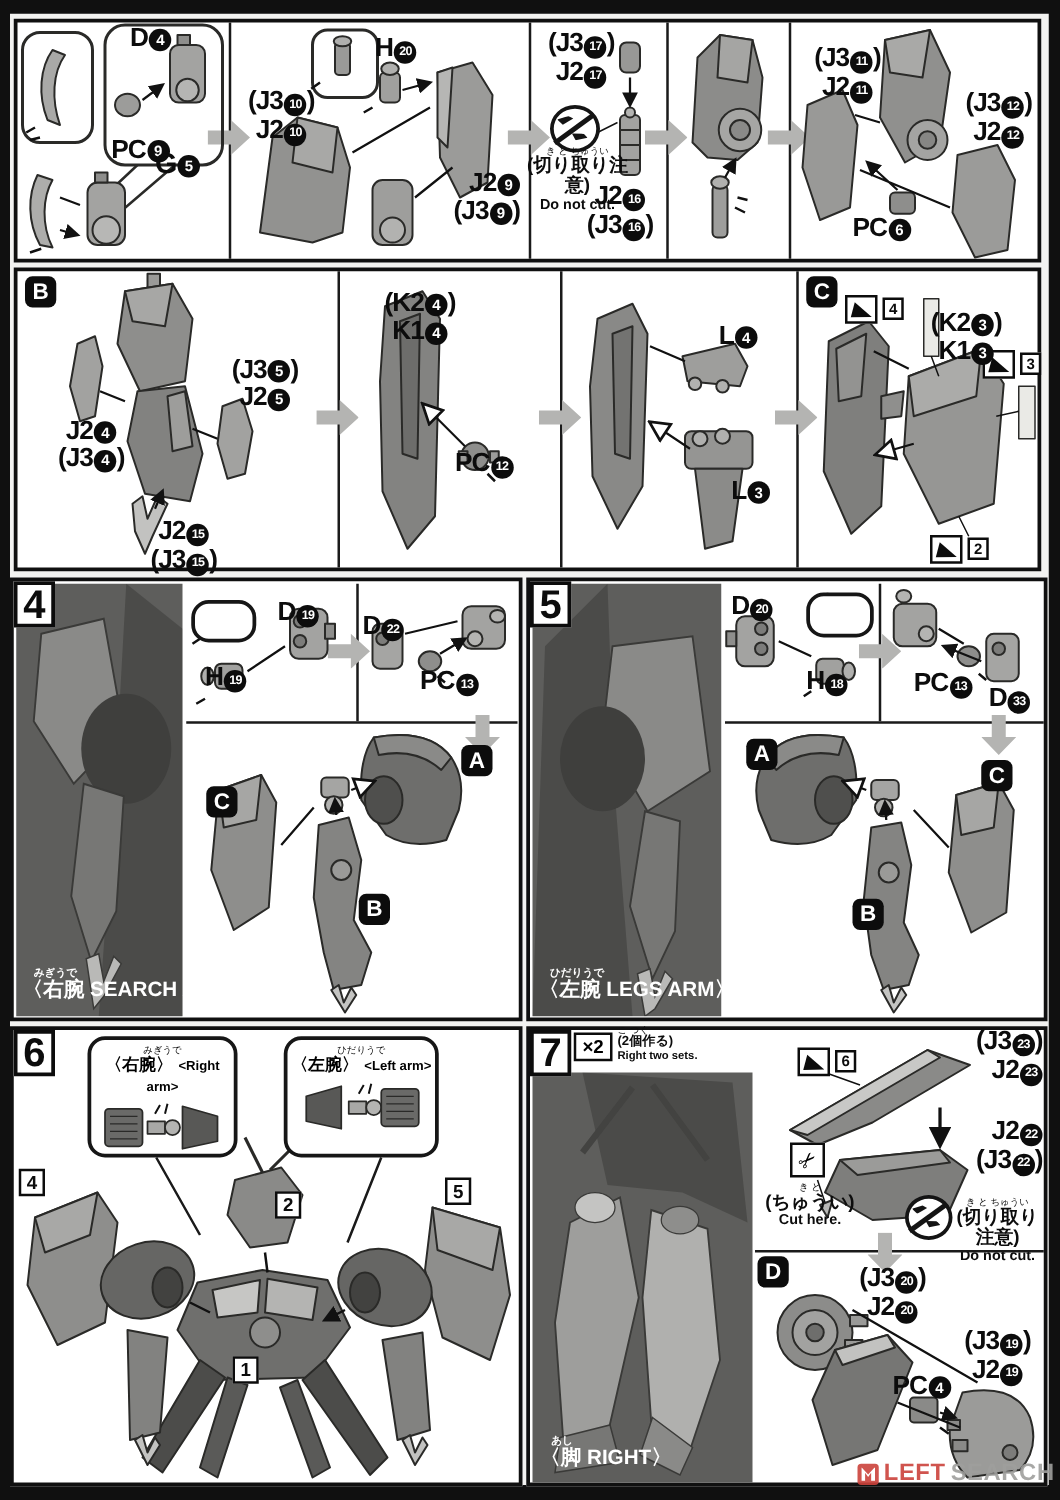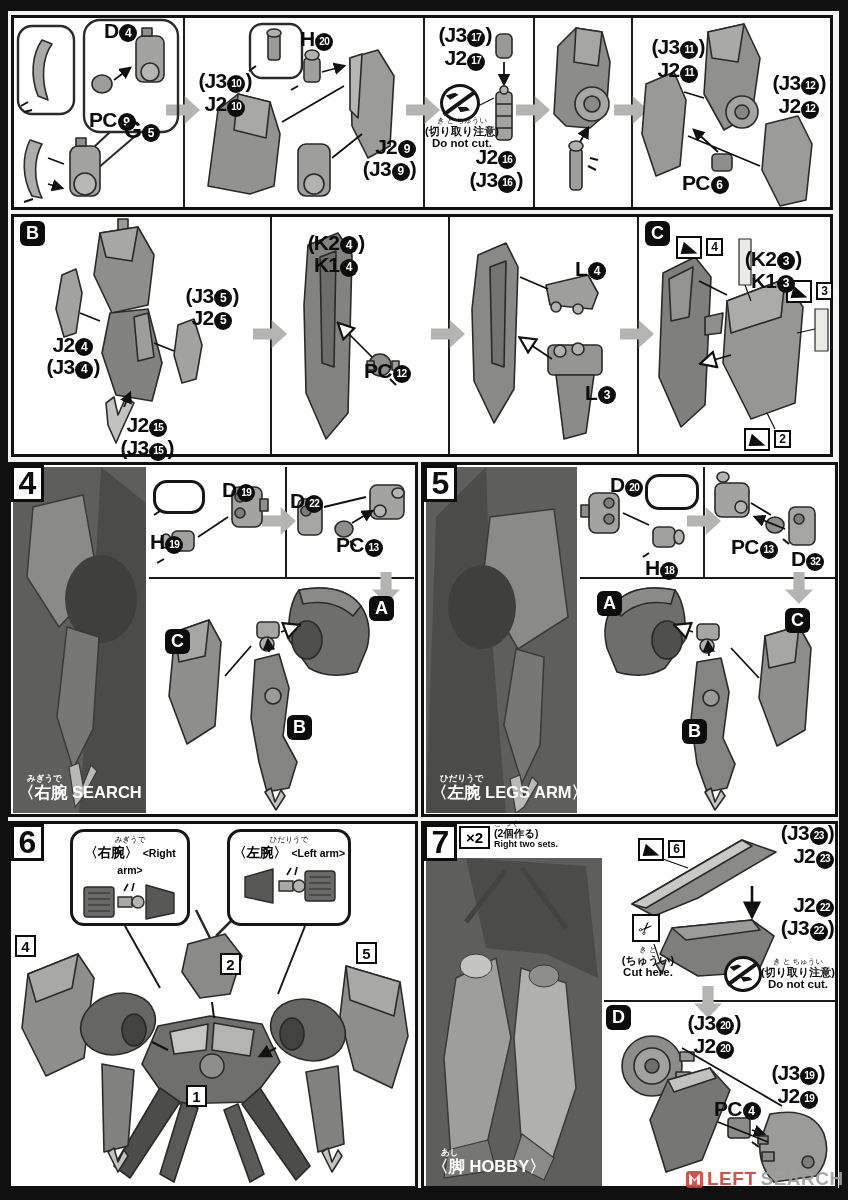--- a/index.html
+++ b/index.html
@@ -19,21 +19,21 @@
   .nbadge{position:absolute;width:33px;height:37px;background:#fff;border:3.5px solid #0c0c0c;color:#0c0c0c;font-weight:bold;font-size:32px;display:flex;align-items:center;justify-content:center;box-sizing:border-box;}
   .refbox{position:absolute;min-width:21px;height:22px;padding:0 2px;border:2.5px solid #0c0c0c;background:#fff;color:#0c0c0c;font-weight:bold;font-size:15px;display:flex;align-items:center;justify-content:center;box-sizing:border-box;}
   .sbox{position:absolute;min-width:17px;height:18px;padding:0 2px;border:2px solid #0c0c0c;background:#fff;color:#0c0c0c;font-weight:bold;font-size:12px;display:flex;align-items:center;justify-content:center;box-sizing:border-box;}
   .balloon{position:absolute;border:3px solid #161616;border-radius:14px;background:#fff;box-sizing:border-box;}
   .photo{position:absolute;background:#5e5e5c;overflow:hidden;}
   .pcap{position:absolute;color:#fff;font-weight:bold;z-index:5;}
   .pcap .furi{display:block;font-size:8.5px;line-height:1;margin:0 0 1px 9px;}
   .pcap .cap{font-size:16.5px;line-height:1;}
   .note{position:absolute;text-align:center;color:#0c0c0c;line-height:1.12;}
   .note .furi{font-size:7.5px;display:block;line-height:1;}
-  .note .jp{font-size:11px;font-weight:bold;display:block;}
+  .note .jp{font-size:15px;font-weight:bold;display:block;}
   .note .en{font-size:11.5px;font-weight:bold;display:block;}
   .note.sm .jp{font-size:10.5px;}
   .note.sm .en{font-size:9px;}
   .note.left{text-align:left;}
   .sticker{position:absolute;width:26px;height:23px;border:2.5px solid #0c0c0c;background:#fff;box-sizing:border-box;}
   .sticker i{position:absolute;left:1px;top:1px;right:1px;bottom:1px;background:#0c0c0c;clip-path:polygon(8% 88%,24% 16%,92% 86%);}
   .cutbox{position:absolute;width:28px;height:28px;border:2.5px solid #0c0c0c;background:#fff;box-sizing:border-box;display:flex;align-items:center;justify-content:center;}
   .cutbox span{font-size:17px;transform:rotate(-45deg);line-height:1;}
   .nocut{position:absolute;border-radius:50%;border:3px solid #141414;background:#fff;box-sizing:border-box;}
   .nocut:before{content:"";position:absolute;left:-8%;top:44%;width:116%;height:13%;background:#141414;transform:rotate(-36deg);}
@@ -328,21 +328,21 @@
       <circle cx="158" cy="44" r="5" fill="#7c7c7a"></circle>
       <ellipse cx="196" cy="62" rx="9" ry="8" fill="#8e8e8c"></ellipse>
       <rect x="222" y="18" width="34" height="34" rx="7" fill="#a3a3a1"></rect>
       <ellipse cx="250" cy="26" rx="6" ry="5" fill="#b4b4b2"></ellipse>
       <circle cx="232" cy="44" r="6" fill="#b4b4b2"></circle>
     </g>
     <path d="M50,70 L80,50 M176,40 L218,30 M204,56 L224,44" stroke="#111" stroke-width="1.8" fill="none" marker-end="url(#ah)"></path>
     <path d="M12,44 l-6,4 M16,92 l-7,4 M202,74 l6,5" stroke="#111" stroke-width="2" fill="none"></path>
   </svg>
   <div class="balloon" style="left:153px;top:480px;width:52px;height:34px"></div>
-  <div class="plbl" style="left:150px;top:531px"><span>H<span class="cn cn2">19</span></span></div>
+  <div class="plbl" style="left:164px;top:531px"><span>H<span class="cn cn2">19</span></span></div>
   <div class="plbl" style="left:222px;top:479px"><span>D<span class="cn cn2">19</span></span></div>
   <div class="plbl" style="left:290px;top:490px"><span>D<span class="cn cn2">22</span></span></div>
   <div class="plbl" style="left:336px;top:534px"><span>PC<span class="cn cn2">13</span></span></div>
   <svg class="art" style="left:149px;top:580px" width="266" height="234" viewBox="0 0 266 234">
     <g stroke="#2a2a28" stroke-width="1.6" stroke-linejoin="round">
       <path d="M150,10 q44,-8 62,16 q12,18 6,42 l-10,24 q-28,8 -48,-4 l-20,-28 q-2,-34 10,-50 z" fill="#6e6e6c"></path>
       <path d="M150,10 q44,-8 62,16 l-8,10 q-20,-18 -50,-12 z" fill="#8a8a88"></path>
       <ellipse cx="158" cy="60" rx="15" ry="19" fill="#4f4f4d"></ellipse>
       <rect x="108" y="42" width="22" height="16" rx="4" fill="#a5a5a3"></rect>
       <circle cx="118" cy="64" r="7" fill="#b2b2b0"></circle>
@@ -392,24 +392,24 @@
       <ellipse cx="144" cy="10" rx="6" ry="5" fill="#b4b4b2"></ellipse>
       <circle cx="162" cy="40" r="6" fill="#b4b4b2"></circle>
       <ellipse cx="196" cy="58" rx="9" ry="8" fill="#8e8e8c"></ellipse>
       <rect x="210" y="40" width="26" height="38" rx="6" fill="#a5a5a3"></rect>
       <circle cx="220" cy="52" r="5" fill="#7c7c7a"></circle>
     </g>
     <path d="M70,58 L44,46 M192,48 L172,36 M206,62 L176,50" stroke="#111" stroke-width="1.8" fill="none" marker-end="url(#ah)"></path>
     <path d="M70,86 l-6,4 M204,72 l6,5" stroke="#111" stroke-width="2" fill="none"></path>
   </svg>
   <div class="balloon" style="left:645px;top:474px;width:54px;height:36px"></div>
-  <div class="plbl" style="left:610px;top:474px"><span>D<span class="cn cn2">20</span></span></div>
-  <div class="plbl" style="left:645px;top:557px"><span>H<span class="cn cn2">18</span></span></div>
+  <div class="plbl" style="left:585px;top:474px"><span>D<span class="cn cn2">20</span></span></div>
+  <div class="plbl" style="left:645px;top:534px"><span>H<span class="cn cn2">18</span></span></div>
   <div class="plbl" style="left:731px;top:536px"><span>PC<span class="cn cn2">13</span></span></div>
-  <div class="plbl" style="left:791px;top:548px"><span>D<span class="cn cn2">32</span></span></div>
+  <div class="plbl" style="left:791px;top:548px"><span>D<span class="cn cn2">33</span></span></div>
   <svg class="art" style="left:579px;top:580px" width="258" height="234" viewBox="0 0 258 234">
     <g stroke="#2a2a28" stroke-width="1.6" stroke-linejoin="round">
       <path d="M96,10 q-44,-8 -62,16 q-12,18 -6,42 l10,24 q28,8 48,-4 l20,-28 q2,-34 -10,-50 z" fill="#6e6e6c"></path>
       <path d="M96,10 q-44,-8 -62,16 l8,10 q20,-18 50,-12 z" fill="#8a8a88"></path>
       <ellipse cx="88" cy="60" rx="15" ry="19" fill="#4f4f4d"></ellipse>
       <rect x="118" y="44" width="22" height="16" rx="4" fill="#a5a5a3"></rect>
       <circle cx="128" cy="66" r="7" fill="#b2b2b0"></circle>
       <polygon points="186,56 220,46 232,68 226,150 198,166 180,118" fill="#8e8e8c"></polygon>
       <polygon points="186,56 220,46 216,82 190,88" fill="#a6a6a4"></polygon>
       <polygon points="118,82 142,78 150,112 144,158 156,184 148,208 128,212 118,184 112,140" fill="#848482"></polygon>
@@ -507,21 +507,21 @@
   </div>
   <div class="nbadge" style="left:424px;top:824px">7</div>
   <div class="mbox" style="left:459px;top:826px;width:31px;height:23px">×2</div>
   <div class="note left sm" style="left:494px;top:820px;width:90px">
     <span class="furi">こ つく</span>
     <span class="jp">(2個作る)</span>
     <span class="en">Right two sets.</span>
   </div>
   <div class="pcap" style="left:432px;top:1148px">
     <span class="furi">あし</span>
-    <span class="cap">〈脚 HOBBY〉</span>
+    <span class="cap">〈脚 RIGHT〉</span>
   </div>
 
   <svg class="art" style="left:602px;top:824px" width="236" height="176" viewBox="0 0 236 176">
     <g stroke="#2a2a28" stroke-width="1.6" stroke-linejoin="round">
       <polygon points="30,80 140,16 174,28 96,74 52,92" fill="#8a8a88"></polygon>
       <polygon points="30,80 140,16 150,22 44,84" fill="#c8c8c6"></polygon>
       <polygon points="70,104 150,96 172,112 156,148 96,152 58,130" fill="#7e7e7c"></polygon>
       <polygon points="70,104 150,96 158,106 84,116" fill="#9b9b99"></polygon>
       <polygon points="54,140 64,136 60,150" fill="#b8b8b6"></polygon>
     </g>

